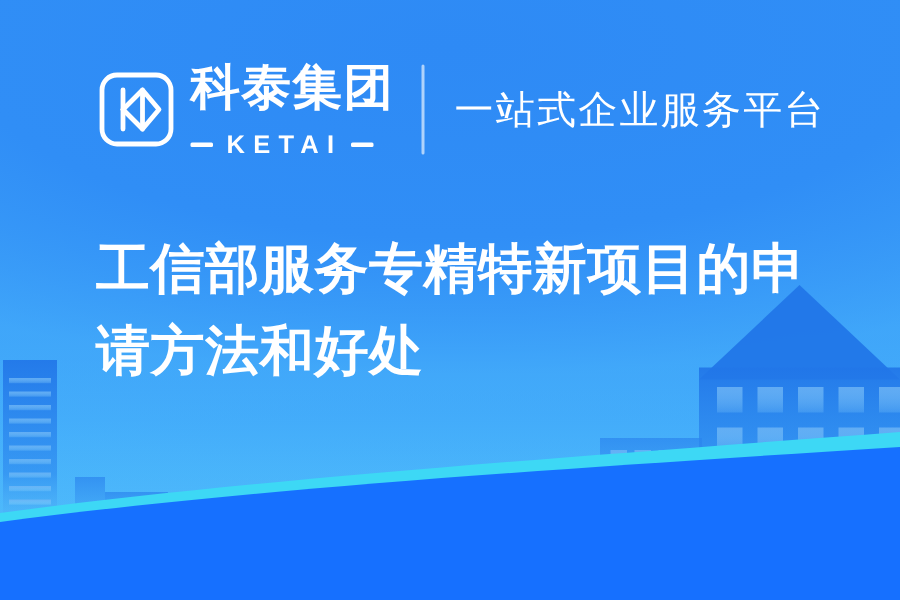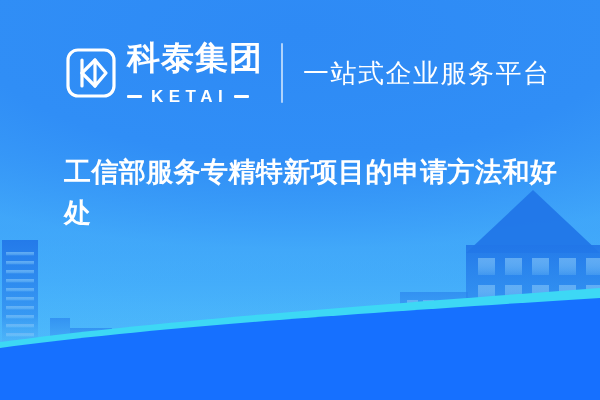--- a/index.html
+++ b/index.html
@@ -129,21 +129,21 @@
   }
   .tagline-sub .sep { display: inline-block; width: 7px; }
 
   
   .title {
     position: absolute;
     left: 64px;
     top: 152px;
     width: 496px;
     color: #ffffff;
-    font-size: 27px;
+    font-size: 36px;
     font-weight: 700;
     line-height: 1.52;
     letter-spacing: 0.4px;
   }
 </style>
 </head>
 <body>
 
 <div id="banner">
 

